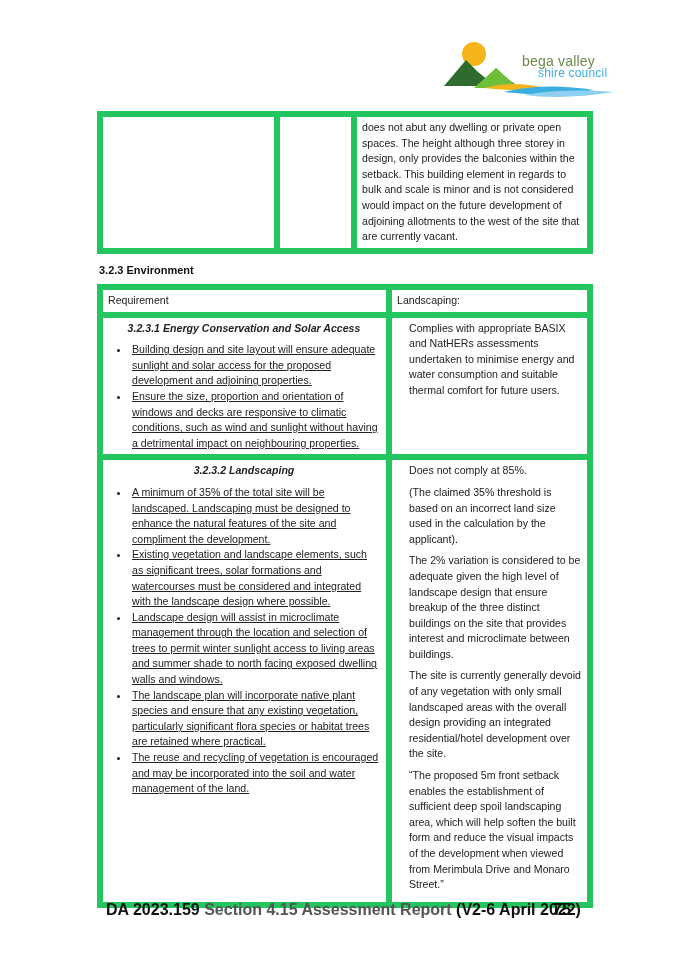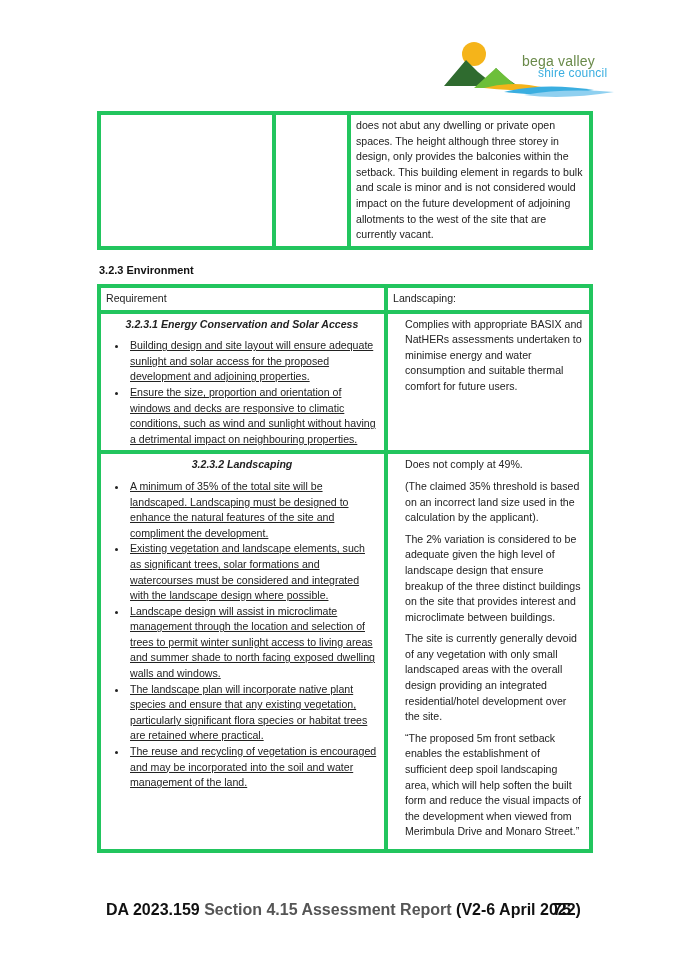--- a/index.html
+++ b/index.html
@@ -2,21 +2,21 @@
 <html><head>
 <meta charset="utf-8">
 <style>
   html, body { margin:0; padding:0; background:#ffffff; }
   body { width:675px; height:953px; position:relative; overflow:hidden;
          font-family:"Liberation Sans", sans-serif; color:#222; }
   .logo { position:absolute; left:444px; top:38px; width:190px; height:60px; }
   .logo-text1 { position:absolute; left:522px; top:53px; font-size:14px; color:#6a8a4a; letter-spacing:0.2px; }
   .logo-text2 { position:absolute; left:538px; top:66px; font-size:12px; color:#3aaee0; letter-spacing:0.2px; }
   table { border-collapse:collapse; position:absolute; }
-  td { border:4px solid #22c55e; vertical-align:top; font-size:10.6px; line-height:15.6px; padding:3px 6px 3px 5px; }
+  td { border:6px solid #22c55e; vertical-align:top; font-size:10.6px; line-height:15.6px; padding:3px 6px 3px 5px; }
   .t1 { left:97px; top:111px; width:496px; }
   .t2 { left:97px; top:284px; width:496px;border-radius:8px; }
   .section-h { position:absolute; left:99px; top:264px; font-size:11px; font-weight:bold; color:#111; }
   .req-title { font-weight:bold; font-style:italic;text-align:center; }
   ul { margin:6px 0 0 0; padding-left:22px;text-decoration:underline; }
   li { margin:0; padding-left:2px; }
   p.a { margin:0 0 6px 12px; }
   .footer { position:absolute; top:901px; left:106px; font-size:16px; font-weight:bold; color:#111; }
   .footer .grey { color:#555; }
   .pnum { position:absolute; top:901px; left:553px; font-size:16px; font-weight:bold; color:#111; }
@@ -72,21 +72,21 @@
       <div class="req-title">3.2.3.2 Landscaping</div>
       <ul>
         <li>A minimum of 35% of the total site will be landscaped. Landscaping must be designed to enhance the natural features of the site and compliment the development.</li>
         <li>Existing vegetation and landscape elements, such as significant trees, solar formations and watercourses must be considered and integrated with the landscape design where possible.</li>
         <li>Landscape design will assist in microclimate management through the location and selection of trees to permit winter sunlight access to living areas and summer shade to north facing exposed dwelling walls and windows.</li>
         <li>The landscape plan will incorporate native plant species and ensure that any existing vegetation, particularly significant flora species or habitat trees are retained where practical.</li>
         <li>The reuse and recycling of vegetation is encouraged and may be incorporated into the soil and water management of the land.</li>
       </ul>
     </td>
     <td>
-      <p class="a">Does not comply at 49%.</p>
+      <p class="a">Does not comply at 85%.</p>
       <p class="a">(The claimed 35% threshold is based on an incorrect land size used in the calculation by the applicant).</p>
       <p class="a">The 2% variation is considered to be adequate given the high level of landscape design that ensure breakup of the three distinct buildings on the site that provides interest and microclimate between buildings.</p>
       <p class="a">The site is currently generally devoid of any vegetation with only small landscaped areas with the overall design providing an integrated residential/hotel development over the site.</p>
       <p class="a">“The proposed 5m front setback enables the establishment of sufficient deep spoil landscaping area, which will help soften the built form and reduce the visual impacts of the development when viewed from Merimbula Drive and Monaro Street.”</p>
     </td>
   </tr>
 </tbody>
   </table>
 
 <div class="footer">

